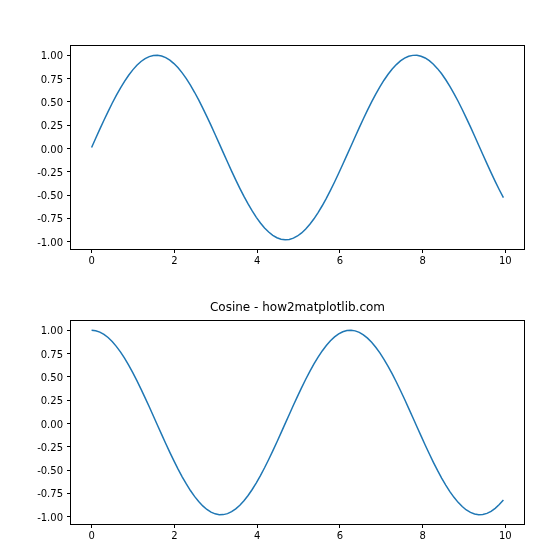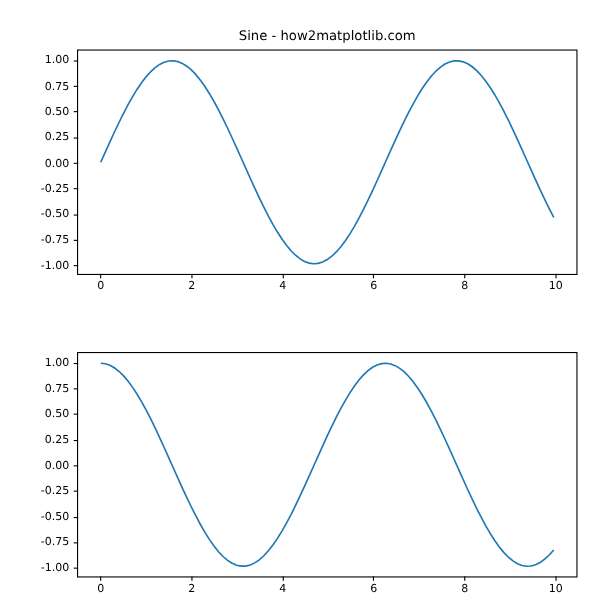--- a/index.html
+++ b/index.html
@@ -79,21 +79,20 @@
   path.line {
     fill: none;
     stroke: #1f77b4;
     stroke-width: 1.5;
   }
 </style>
 </head>
 <body>
 
 <div class="figure">
-  <div class="title title-top">Sine - how2matplotlib.com</div>
   <div class="panel panel-top">
     <svg class="series" viewBox="0 0 455 205" preserveAspectRatio="none">
       <path class="line" d="M20.68 102.50 L24.82 93.20 L28.95 83.98 L33.09 74.96 L37.23 66.22 L41.36 57.83 L45.50 49.89 L49.64 42.47 L53.77 35.65 L57.91 29.51 L62.05 24.09 L66.18 19.46 L70.32 15.65 L74.45 12.71 L78.59 10.68 L82.73 9.55 L86.86 9.36 L91.00 10.09 L95.14 11.76 L99.27 14.32 L103.41 17.77 L107.55 22.07 L111.68 27.16 L115.82 33.01 L119.95 39.56 L124.09 46.73 L128.23 54.46 L132.36 62.67 L136.50 71.28 L140.64 80.21 L144.77 89.35 L148.91 98.62 L153.05 107.94 L157.18 117.19 L161.32 126.31 L165.45 135.19 L169.59 143.73 L173.73 151.87 L177.86 159.52 L182.00 166.59 L186.14 173.02 L190.27 178.75 L194.41 183.72 L198.55 187.87 L202.68 191.17 L206.82 193.59 L210.95 195.09 L215.09 195.67 L219.23 195.33 L223.36 194.05 L227.50 191.85 L231.64 188.77 L235.77 184.83 L239.91 180.06 L244.05 174.51 L248.18 168.24 L252.32 161.33 L256.45 153.82 L260.59 145.79 L264.73 137.34 L268.86 128.53 L273.00 119.48 L277.14 110.24 L281.27 100.93 L285.41 91.64 L289.55 82.46 L293.68 73.47 L297.82 64.78 L301.95 56.46 L306.09 48.60 L310.23 41.28 L314.36 34.57 L318.50 28.54 L322.64 23.26 L326.77 18.76 L330.91 15.10 L335.05 12.31 L339.18 10.42 L343.32 9.46 L347.45 9.42 L351.59 10.31 L355.73 12.12 L359.86 14.84 L364.00 18.43 L368.14 22.87 L372.27 28.09 L376.41 34.07 L380.55 40.72 L384.68 48.00 L388.82 55.82 L392.95 64.10 L397.09 72.77 L401.23 81.73 L405.36 90.90 L409.50 100.19 L413.64 109.51 L417.77 118.74 L421.91 127.83 L426.05 136.65 L430.18 145.13 L434.32 153.19 " stroke="#1f77b4"></path>
     </svg>
   <div class="tick-mark-x" style="left: 20.6818px;"></div>
       <div class="xtick-label" style="left: 20.6818px;">0</div>
       <div class="tick-mark-x" style="left: 103.409px;"></div>
       <div class="xtick-label" style="left: 103.409px;">2</div>
       <div class="tick-mark-x" style="left: 186.136px;"></div>
       <div class="xtick-label" style="left: 186.136px;">4</div>
@@ -116,20 +115,21 @@
       <div class="tick-mark-y" style="top: 79.2045px;"></div>
       <div class="ytick-label" style="top: 79.2045px;">0.25</div>
       <div class="tick-mark-y" style="top: 55.9091px;"></div>
       <div class="ytick-label" style="top: 55.9091px;">0.50</div>
       <div class="tick-mark-y" style="top: 32.6136px;"></div>
       <div class="ytick-label" style="top: 32.6136px;">0.75</div>
       <div class="tick-mark-y" style="top: 9.31818px;"></div>
       <div class="ytick-label" style="top: 9.31818px;">1.00</div>
     </div>
 
+  <div class="title title-bottom">Cosine - how2matplotlib.com</div>
   <div class="panel panel-bottom">
     <svg class="series" viewBox="0 0 455 205" preserveAspectRatio="none">
       <path class="line" d="M20.68 9.32 L24.82 9.78 L28.95 11.17 L33.09 13.48 L37.23 16.67 L41.36 20.72 L45.50 25.60 L49.64 31.23 L53.77 37.58 L57.91 44.58 L62.05 52.15 L66.18 60.23 L70.32 68.73 L74.45 77.57 L78.59 86.66 L82.73 95.91 L86.86 105.22 L91.00 114.50 L95.14 123.67 L99.27 132.63 L103.41 141.27 L107.55 149.54 L111.68 157.34 L115.82 164.59 L119.95 171.21 L124.09 177.15 L128.23 182.35 L132.36 186.75 L136.50 190.30 L140.64 192.98 L144.77 194.75 L148.91 195.60 L153.05 195.52 L157.18 194.52 L161.32 192.59 L165.45 189.76 L169.59 186.07 L173.73 181.53 L177.86 176.21 L182.00 170.14 L186.14 163.40 L190.27 156.06 L194.41 148.19 L198.55 139.85 L202.68 131.13 L206.82 122.14 L210.95 112.95 L215.09 103.66 L219.23 94.35 L223.36 85.12 L227.50 76.06 L231.64 67.28 L235.77 58.84 L239.91 50.84 L244.05 43.36 L248.18 36.46 L252.32 30.23 L256.45 24.72 L260.59 19.99 L264.73 16.07 L268.86 13.03 L273.00 10.87 L277.14 9.64 L281.27 9.33 L285.41 9.95 L289.55 11.50 L293.68 13.96 L297.82 17.29 L301.95 21.49 L306.09 26.49 L310.23 32.25 L314.36 38.72 L318.50 45.81 L322.64 53.48 L326.77 61.64 L330.91 70.20 L335.05 79.08 L339.18 88.21 L343.32 97.47 L347.45 106.79 L351.59 116.06 L355.73 125.19 L359.86 134.11 L364.00 142.70 L368.14 150.89 L372.27 158.60 L376.41 165.74 L380.55 172.26 L384.68 178.08 L388.82 183.14 L392.95 187.40 L397.09 190.81 L401.23 193.33 L405.36 194.95 L409.50 195.65 L413.64 195.42 L417.77 194.26 L421.91 192.18 L426.05 189.20 L430.18 185.36 L434.32 180.69 " stroke="#1f77b4"></path>
     </svg>
   <div class="tick-mark-x" style="left: 20.6818px;"></div>
       <div class="xtick-label" style="left: 20.6818px;">0</div>
       <div class="tick-mark-x" style="left: 103.409px;"></div>
       <div class="xtick-label" style="left: 103.409px;">2</div>
       <div class="tick-mark-x" style="left: 186.136px;"></div>
       <div class="xtick-label" style="left: 186.136px;">4</div>

